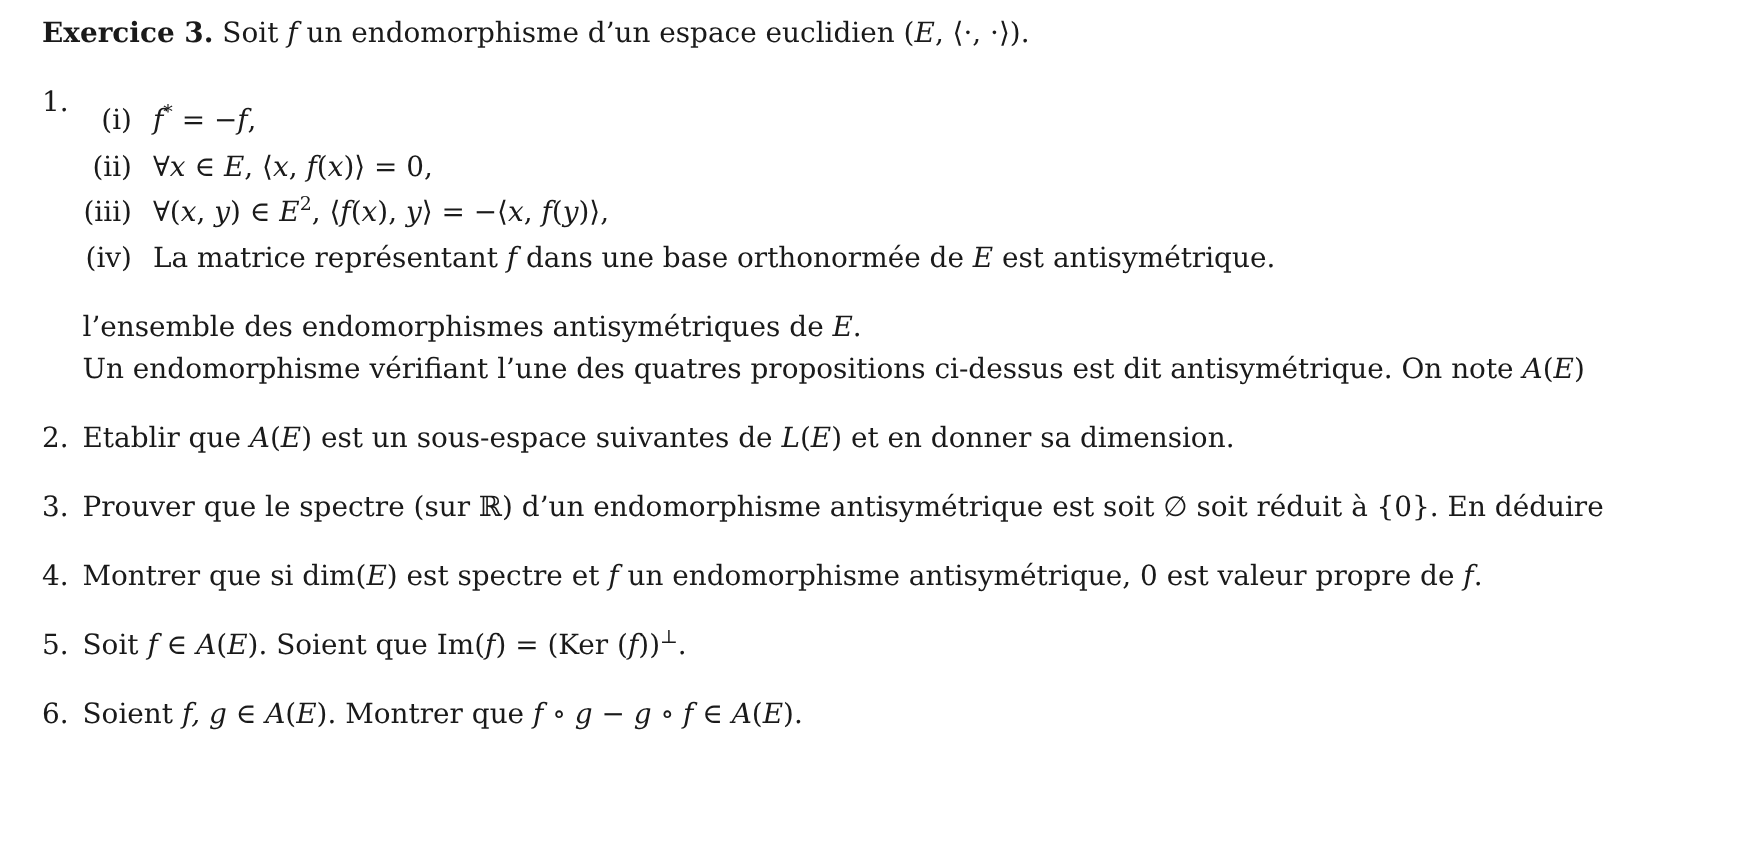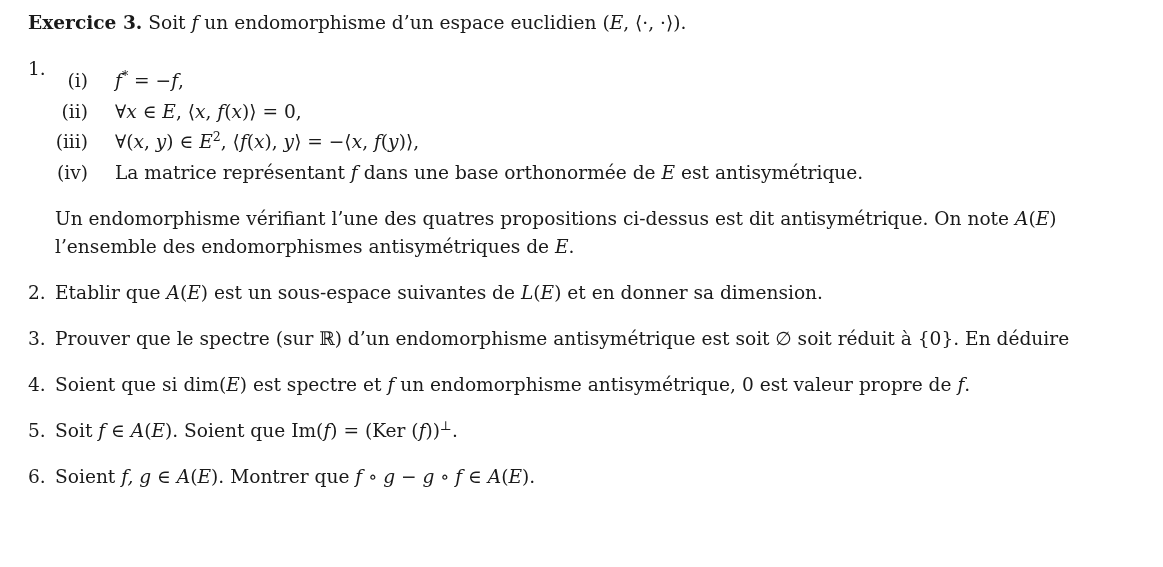--- a/index.html
+++ b/index.html
@@ -39,21 +39,21 @@
     display: flex;
     margin: 2.5px 0;
   }
   .slabel {
     flex: none;
     width: 33px;
     text-align: right;
     line-height: 28px;
   }
   .stext {
-    margin-left: 27px;
+    margin-left: 14px;
     line-height: 28px;
     white-space: nowrap;
   }
   .note { margin-top: 18px; }
 </style>
 </head>
 <body>
 
 <div class="doc">
 
@@ -76,22 +76,22 @@
         <div class="sub">
           <span class="slabel">(iii)</span>
           <span class="stext"><span>∀(</span><span class="it">x</span><span>, </span><span class="it">y</span><span>) ∈ </span><span class="it">E</span><sup>2</sup><span>, ⟨</span><span class="it">f</span><span>(</span><span class="it">x</span><span>), </span><span class="it">y</span><span>⟩ = −⟨</span><span class="it">x</span><span>, </span><span class="it">f</span><span>(</span><span class="it">y</span><span>)⟩,</span></span>
         </div>
         <div class="sub">
           <span class="slabel">(iv)</span>
           <span class="stext"><span>La matrice représentant </span><span class="it">f</span><span> dans une base orthonormée de </span><span class="it">E</span><span> est antisymétrique.</span></span>
         </div>
       </div>
       <div class="note">
+        <div class="line"><span>l’ensemble des endomorphismes antisymétriques de </span><span class="it">E</span><span>.</span></div>
         <div class="line"><span>Un endomorphisme vérifiant l’une des quatres propositions ci-dessus est dit antisymétrique. On note </span><span class="cal">A</span><span>(</span><span class="it">E</span><span>)</span></div>
-        <div class="line"><span>l’ensemble des endomorphismes antisymétriques de </span><span class="it">E</span><span>.</span></div>
       </div>
     </div>
   </div>
 
   <div class="item">
     <span class="num">2.</span>
     <div class="ibody">
       <div class="line"><span>Etablir que </span><span class="cal">A</span><span>(</span><span class="it">E</span><span>) est un sous-espace suivantes de </span><span class="it">L</span><span>(</span><span class="it">E</span><span>) et en donner sa dimension.</span></div>
     </div>
   </div>
@@ -99,21 +99,21 @@
   <div class="item">
     <span class="num">3.</span>
     <div class="ibody">
       <div class="line"><span>Prouver que le spectre (sur ℝ) d’un endomorphisme antisymétrique est soit ∅ soit réduit à {0}. En déduire</span></div>
     </div>
   </div>
 
   <div class="item">
     <span class="num">4.</span>
     <div class="ibody">
-      <div class="line"><span>Soient que si dim(</span><span class="it">E</span><span>) est spectre et </span><span class="it">f</span><span> un endomorphisme antisymétrique, 0 est valeur propre de </span><span class="it">f</span><span>.</span></div>
+      <div class="line"><span>Montrer que si dim(</span><span class="it">E</span><span>) est spectre et </span><span class="it">f</span><span> un endomorphisme antisymétrique, 0 est valeur propre de </span><span class="it">f</span><span>.</span></div>
     </div>
   </div>
 
   <div class="item">
     <span class="num">5.</span>
     <div class="ibody">
       <div class="line"><span>Soit </span><span class="it">f</span><span> ∈ </span><span class="cal">A</span><span>(</span><span class="it">E</span><span>). Soient que Im(</span><span class="it">f</span><span>) = (Ker (</span><span class="it">f</span><span>))</span><sup>⊥</sup><span>.</span></div>
     </div>
   </div>
 

